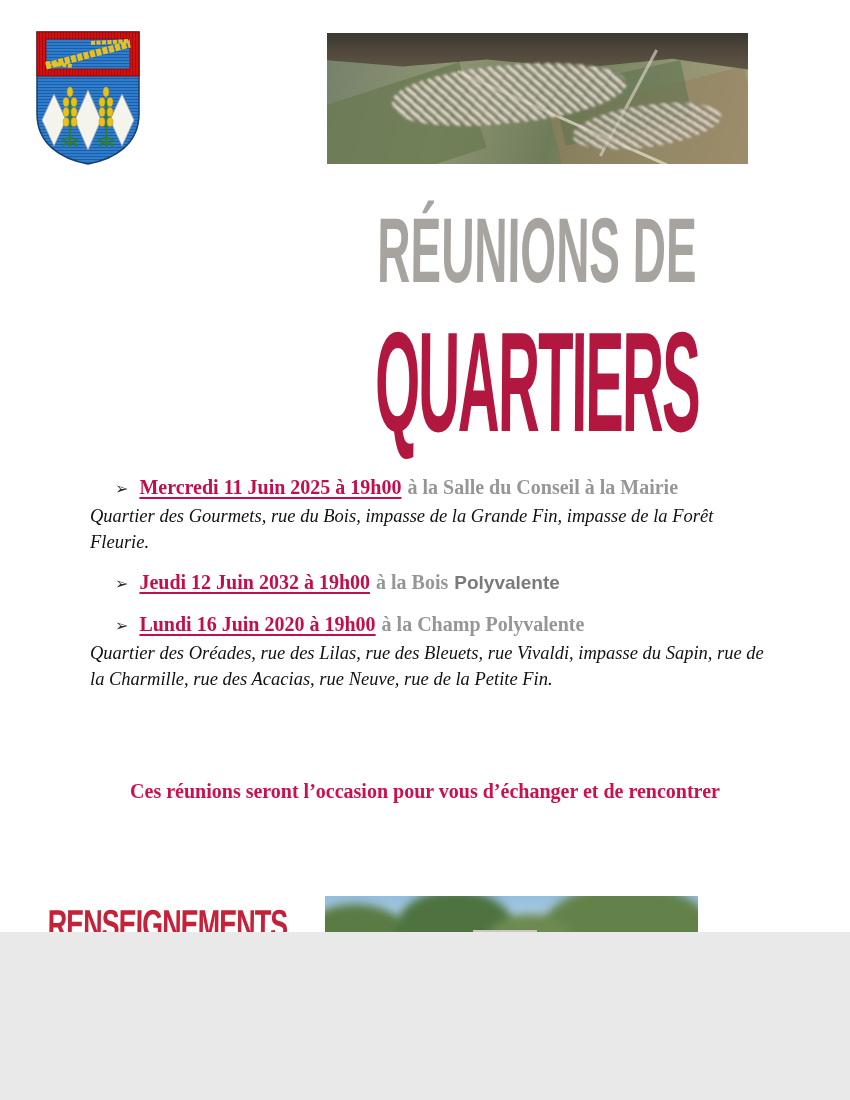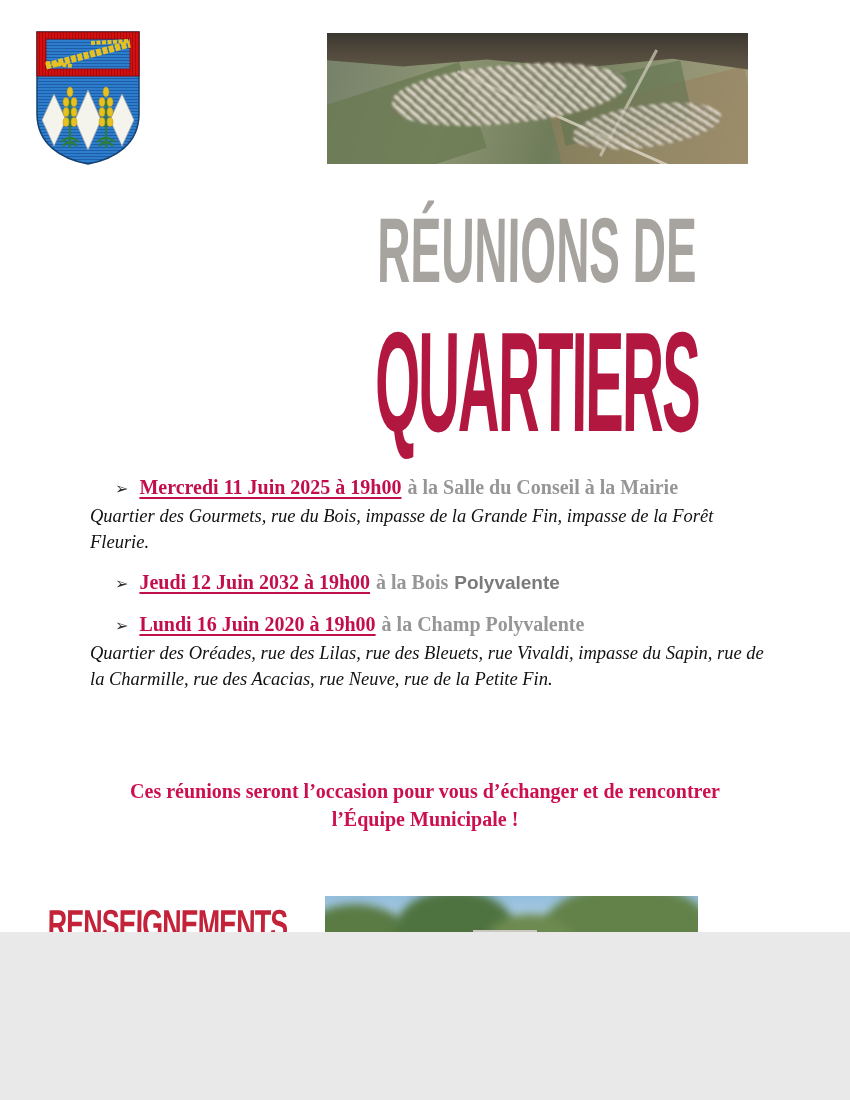--- a/index.html
+++ b/index.html
@@ -173,21 +173,20 @@
       <div class="meeting-head">
         <span class="bullet">➢</span><span class="m-date">Lundi 16 Juin 2020 à 19h00</span><span class="m-loc">à la Champ Polyvalente</span><span class="m-loc m-loc-hl"></span>
       </div>
       <div class="m-streets">Quartier des Oréades, rue des Lilas, rue des Bleuets, rue Vivaldi, impasse du Sapin, rue de la Charmille, rue des Acacias, rue Neuve, rue de la Petite Fin.</div>
     </div>
 
   </div>
 
   <div id="closing">
     <div>Ces réunions seront l’occasion pour vous d’échanger et de rencontrer</div>
-    <div>l’Équipe Municipale !</div>
   </div>
 
   <div id="rens">RENSEIGNEMENTS</div>
   <div id="phone">Mairie au 03.80.79.16.29</div>
 
   <div id="park">
     <div class="p-tree p-t1"></div>
     <div class="p-tree p-t2"></div>
     <div class="p-tree p-t3"></div>
     <div class="p-tree p-t4"></div>

